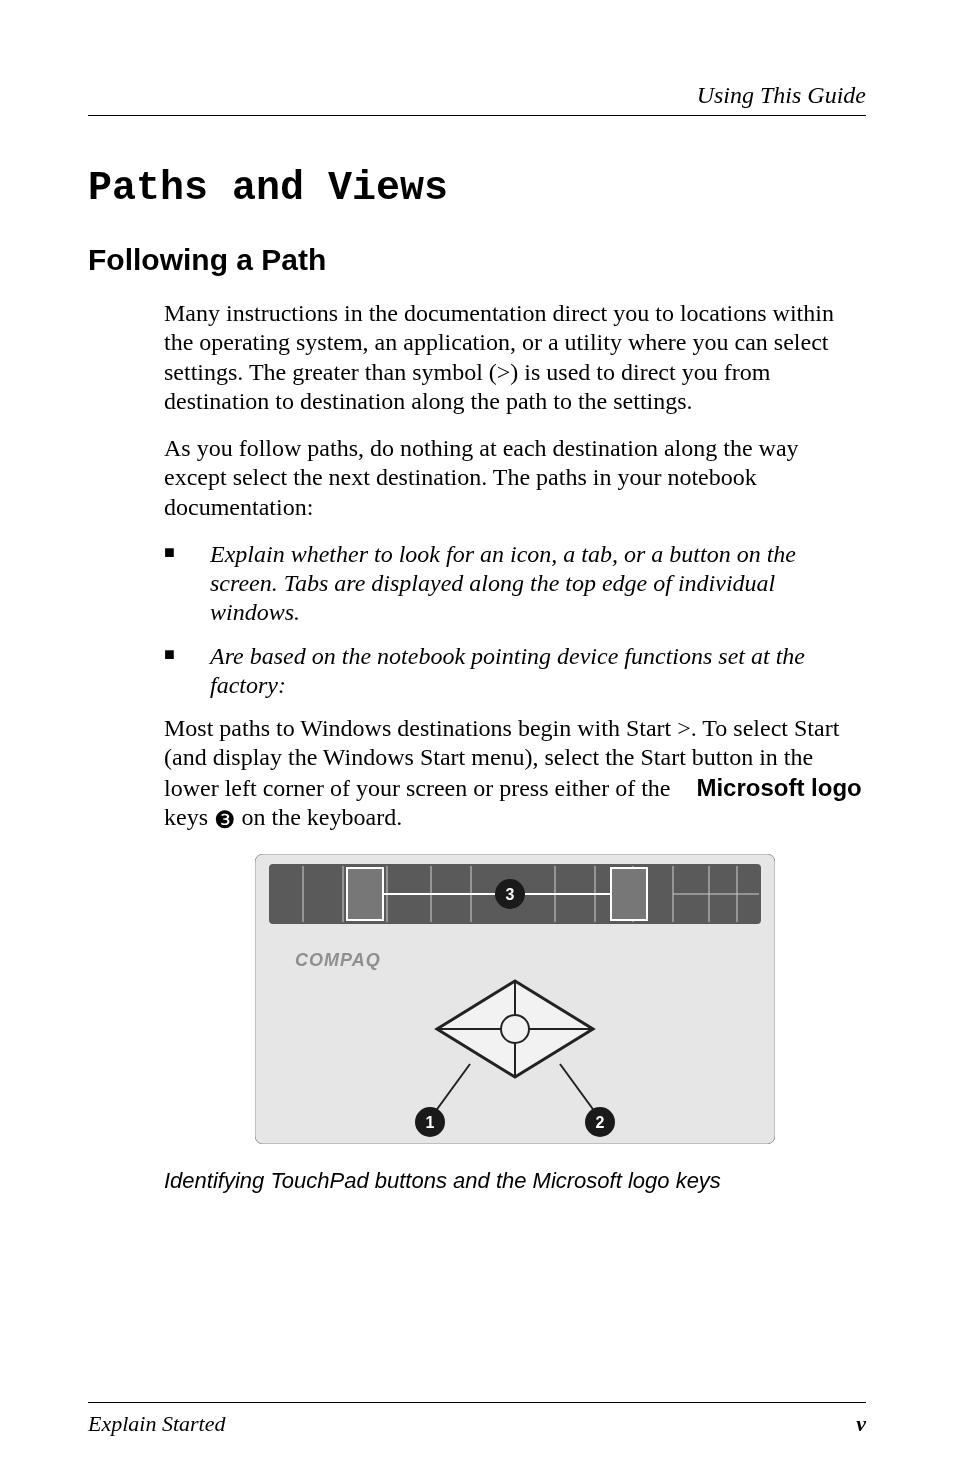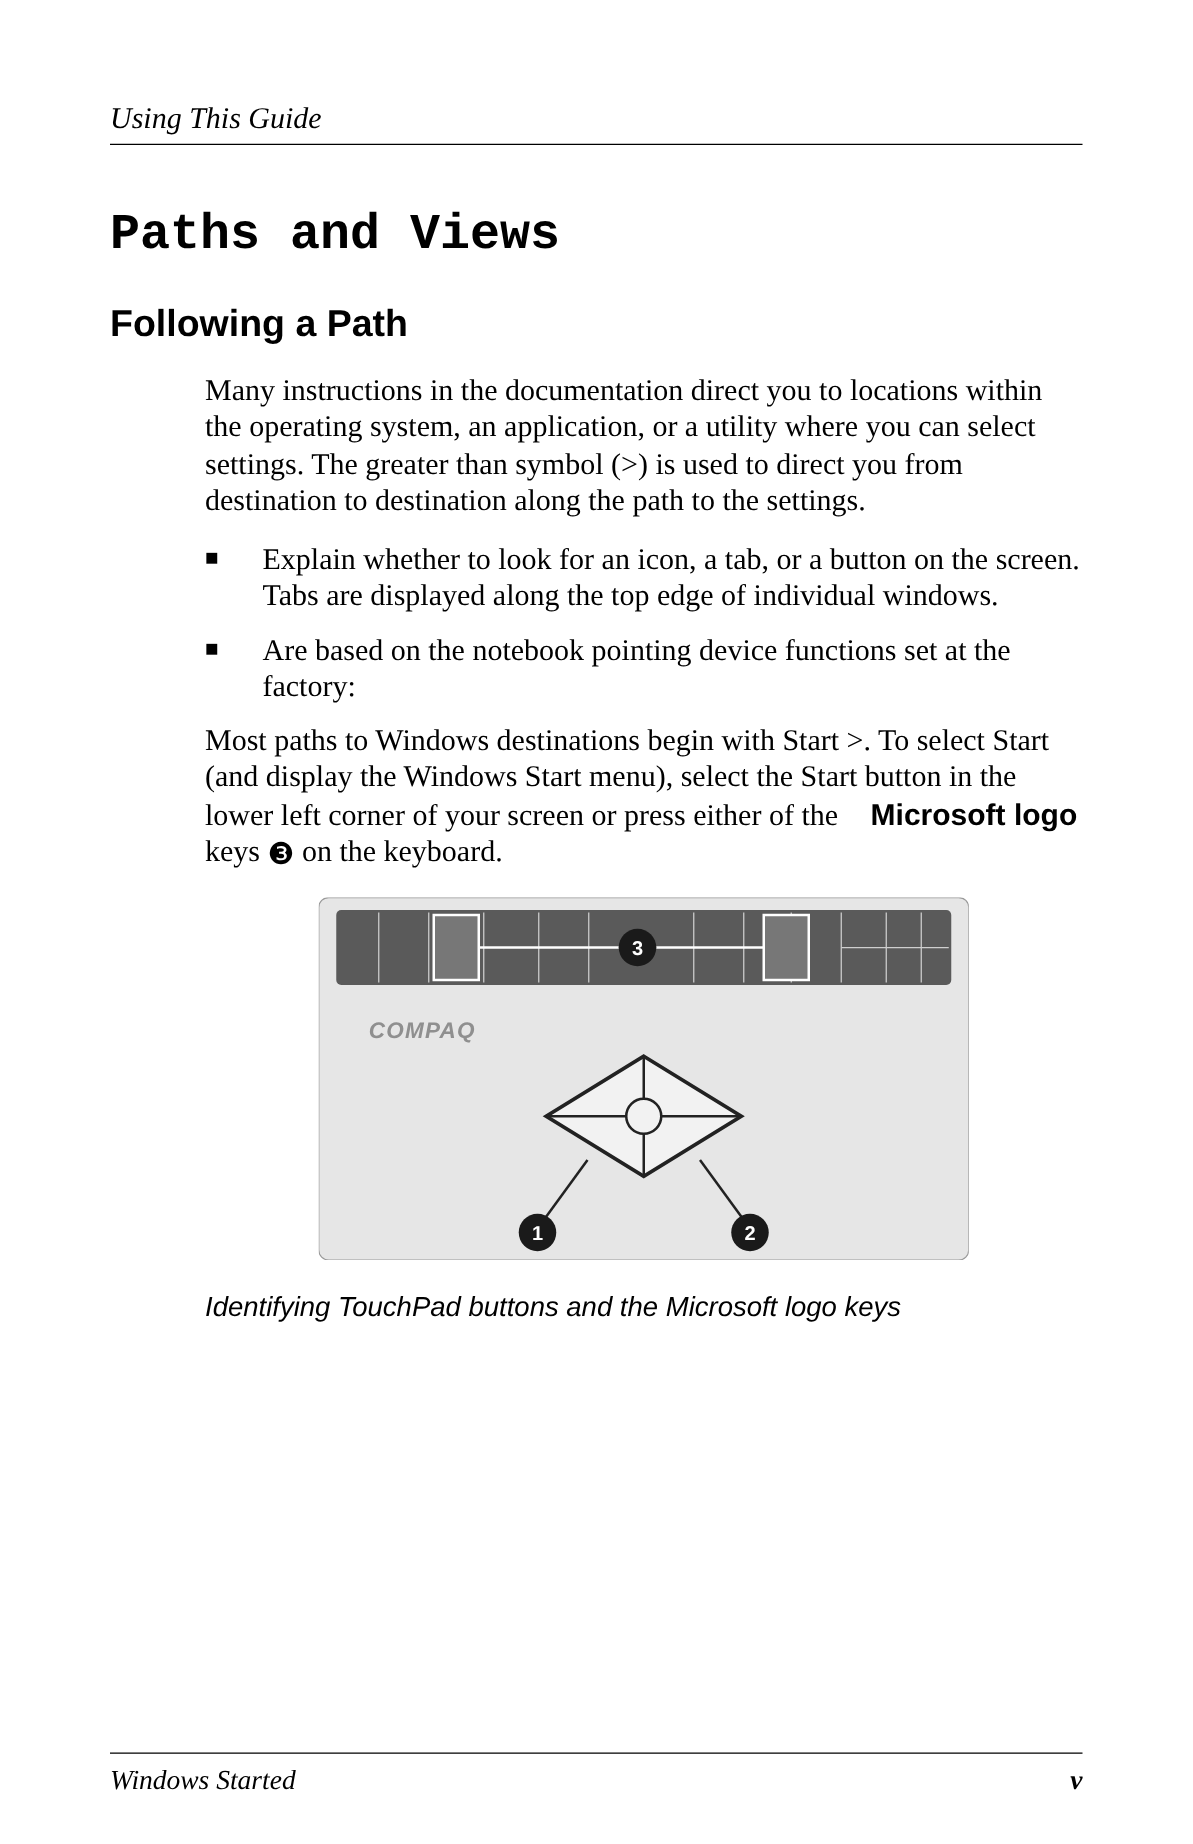--- a/index.html
+++ b/index.html
@@ -8,20 +8,21 @@
       height: 1475px;
       background: #fff;
       font-family: "Times New Roman", Times, serif;
       color: #000;
       position: relative;
       padding: 82px 88px 60px 88px;
     }
     .header-italic {
       font-style: italic;
       font-size: 24px;
+      text-align: right;
       margin-bottom: 6px;
     }
     .header-rule {
       border: none;
       border-top: 1.4px solid #000;
       margin-bottom: 50px;
     }
     h1 {
       font-family: Liberation Mono, monospace;
       font-weight: bold;
@@ -36,20 +37,21 @@
     }
     .body-indent { padding-left: 76px; }
     p.para {
       font-size: 24px;
       line-height: 1.22;
       margin-bottom: 18px;
     }
     ul.square {
       list-style: none;
       margin-bottom: 8px;
+      font-style: italic;
     }
     ul.square > li {
       font-size: 24px;
       line-height: 1.22;
       padding-left: 46px;
       position: relative;
       margin-bottom: 14px;
     }
     ul.square > li::before {
       content: "■";
@@ -123,20 +125,21 @@
 
 <div class="header-italic">Using This Guide</div>
 <hr class="header-rule">
 
 <h1>Paths and Views</h1>
 <h2>Following a Path</h2>
 
 <div class="body-indent">
 
   <p class="para">Many instructions in the documentation direct you to locations within the operating system, an application, or a utility where you can select settings. The greater than symbol (&gt;) is used to direct you from destination to destination along the path to the settings.</p>
+  <p class="para">As you follow paths, do nothing at each destination along the way except select the next destination. The paths in your notebook documentation:</p>
 
   <ul class="square">
     <li>Explain whether to look for an icon, a tab, or a button on the screen. Tabs are displayed along the top edge of individual windows.</li>
     <li>
       <span>Are based on the notebook pointing device functions set at the factory:</span>
       <ul class="open">
       </ul>
     </li>
   </ul>
 
@@ -194,15 +197,15 @@
       <circle cx="345" cy="268" r="15" fill="#1a1a1a"></circle>
       <text x="345" y="274" text-anchor="middle" font-family="Arial" font-size="16" font-weight="bold" fill="#fff">2</text>
     </svg>
   </div>
 
   <div class="caption">Identifying TouchPad buttons and the Microsoft logo keys</div>
 </div>
 
 <hr class="footer-rule">
 <div class="footer-row">
-  <span>Windows Started</span>
+  <span>Explain Started</span>
   <span class="footer-right">v</span>
 </div>
 
 </body></html>

